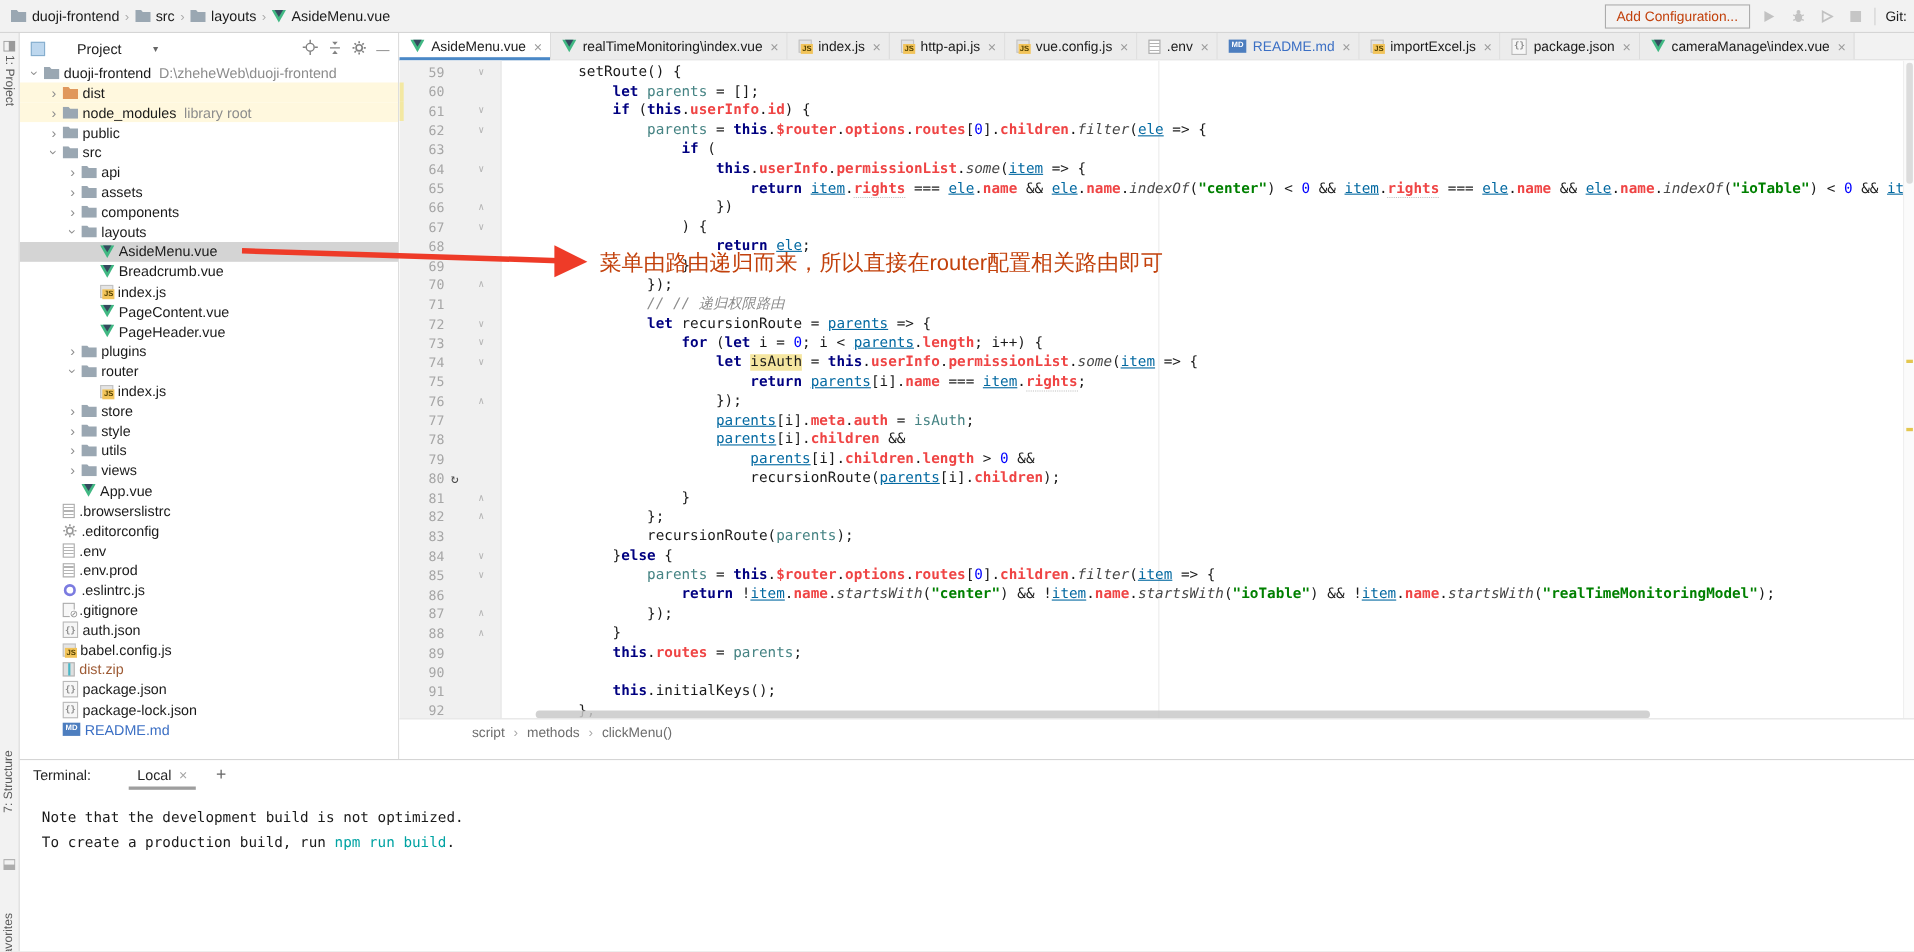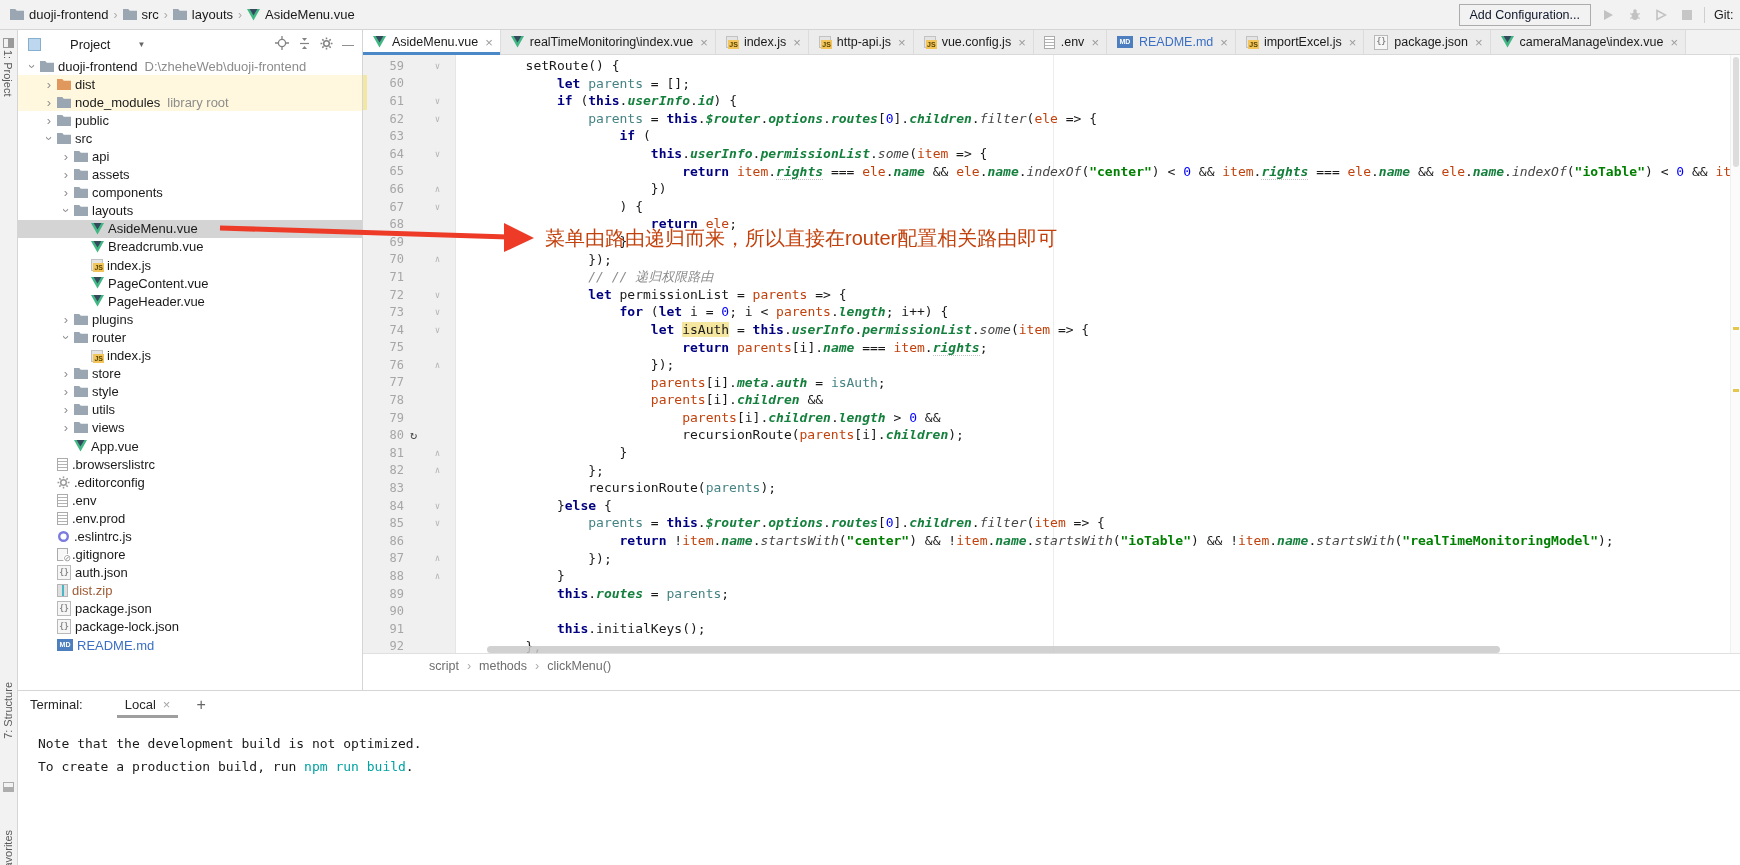--- a/index.html
+++ b/index.html
@@ -8,21 +8,21 @@
 
   
   #titlebar{position:absolute;left:0;top:0;width:1740px;height:30px;background:#F2F2F2;
             border-bottom:1px solid #D5D5D5;display:flex;align-items:center;box-sizing:border-box;}
   #title-crumbs{display:flex;align-items:center;padding-left:10px;gap:5px;font-size:13px;}
   .tcrumb{display:flex;align-items:center;gap:5px;}
   .tc-sep{color:#ABABAB;font-size:12px;}
   .b{font-weight:normal;}
   #title-right{margin-left:auto;display:flex;align-items:center;gap:9px;}
   #add-config{border:1px solid #ACACAC;background:transparent;font-size:12.5px;padding:3px 10px;
-              color:#0f172a;font-family:"Liberation Sans",sans-serif;}
+              color:#c2410c;font-family:"Liberation Sans",sans-serif;}
   .tb-icon{width:17px;height:16px;display:inline-flex;align-items:center;justify-content:center;}
   .vdiv{width:1px;height:16px;background:#CFCFCF;}
   #git-label{font-size:12.5px;color:#1A1A1A;width:26px;overflow:hidden;white-space:nowrap;}
 
   
   #stripe{position:absolute;left:0;top:30px;width:18px;height:835px;background:#F2F2F2;
           border-right:1px solid #D5D5D5;box-sizing:border-box;overflow:hidden;}
   .stripe-label{font-size:11px;color:#5A5A5A;position:absolute;left:2px;white-space:nowrap;}
   .vrl{writing-mode:vertical-rl;}
   .vlr{writing-mode:vertical-rl;transform:rotate(180deg);}
@@ -80,26 +80,26 @@
   #guide{position:absolute;left:690px;top:0;bottom:0;width:1px;background:#ECECEC;}
   #lines{position:absolute;left:0;top:2px;right:10px;}
   .crow{position:relative;height:17.6px;display:flex;align-items:center;}
   .vcsm{position:absolute;left:0;top:0;bottom:0;width:4px;background:#F3E8A2;}
   .ln{width:41px;text-align:right;color:#A6A6A6;font-size:12px;flex:none;padding-right:2px;}
   .gico{width:15px;flex:none;font-size:12px;color:#4A4A4A;text-align:center;}
   .fold{width:33px;flex:none;color:#B4B4B4;font-size:9px;text-align:center;}
   .ct{margin:0;padding:0 0 0 9px;white-space:pre;flex:none;line-height:17.6px;
       font-family:"DejaVu Sans Mono",monospace;font-size:13px;}
   .kw{color:#000080;font-weight:bold;}
-  .fld{color:#15803d;font-weight:bold;font-style:italic;}
+  .fld{color:#ef4444;font-weight:bold;}
   .str{color:#008000;font-weight:bold;}
   .num{color:#0000FF;}
   .cmt{color:#8C8C8C;font-style:italic;}
   .mth{color:#474747;font-style:italic;}
-  .par{color:#c2410c;}
+  .par{color:#0369a1;text-decoration:underline;}
   .lv{color:#458383;}
   .hl{background:#F5E6A0;}
   .sq{border-bottom:1px dotted #BFBFBF;}
 
   #hscroll{position:absolute;left:124px;bottom:2px;width:1013px;height:7px;background:#C9C9C9;
            border-radius:4px;opacity:.85;}
   #vscroll{position:absolute;right:0;top:0;bottom:0;width:9px;background:#FBFBFB;border-left:1px solid #EFEFEF;}
   #vthumb{position:absolute;right:1px;top:2px;width:6px;height:110px;background:#DCDCDC;border-radius:3px;}
   .emark{position:absolute;right:1px;width:6px;height:3px;background:#E3C74F;}
 
@@ -434,20 +434,27 @@
           </span>
           <span class="tlabel">.gitignore</span>
         </div>
         <div class="trow" style="padding-left:23px">
           <span class="chev"></span>
           <span class="ic jsonic">{}</span>
           <span class="tlabel">auth.json</span>
         </div>
         <div class="trow" style="padding-left:23px">
           <span class="chev"></span>
+          <span class="ic jsic">
+            <b>JS</b>
+          </span>
+          <span class="tlabel">babel.config.js</span>
+        </div>
+        <div class="trow" style="padding-left:23px">
+          <span class="chev"></span>
           <span class="ic zipic">
             <i></i>
           </span>
           <span class="tlabel c-orange">dist.zip</span>
         </div>
         <div class="trow" style="padding-left:23px">
           <span class="chev"></span>
           <span class="ic jsonic">{}</span>
           <span class="tlabel">package.json</span>
         </div>
@@ -615,21 +622,21 @@
           <div class="crow">
             <span class="ln">71</span>
             <span class="gico"></span>
             <span class="fold"></span>
             <pre class="ct"><span class="">                </span><span class="cmt">// // 递归权限路由</span></pre>
           </div>
           <div class="crow">
             <span class="ln">72</span>
             <span class="gico"></span>
             <span class="fold">∨</span>
-            <pre class="ct"><span class="">                </span><span class="kw">let</span><span class=""> permissionList = </span><span class="par">parents</span><span class=""> =&gt; {</span></pre>
+            <pre class="ct"><span class="">                </span><span class="kw">let</span><span class=""> recursionRoute = </span><span class="par">parents</span><span class=""> =&gt; {</span></pre>
           </div>
           <div class="crow">
             <span class="ln">73</span>
             <span class="gico"></span>
             <span class="fold">∨</span>
             <pre class="ct"><span class="">                    </span><span class="kw">for</span><span class=""> (</span><span class="kw">let</span><span class=""> i = </span><span class="num">0</span><span class="">; i &lt; </span><span class="par">parents</span><span class="">.</span><span class="fld">length</span><span class="">; i++) {</span></pre>
           </div>
           <div class="crow">
             <span class="ln">74</span>
             <span class="gico"></span>

